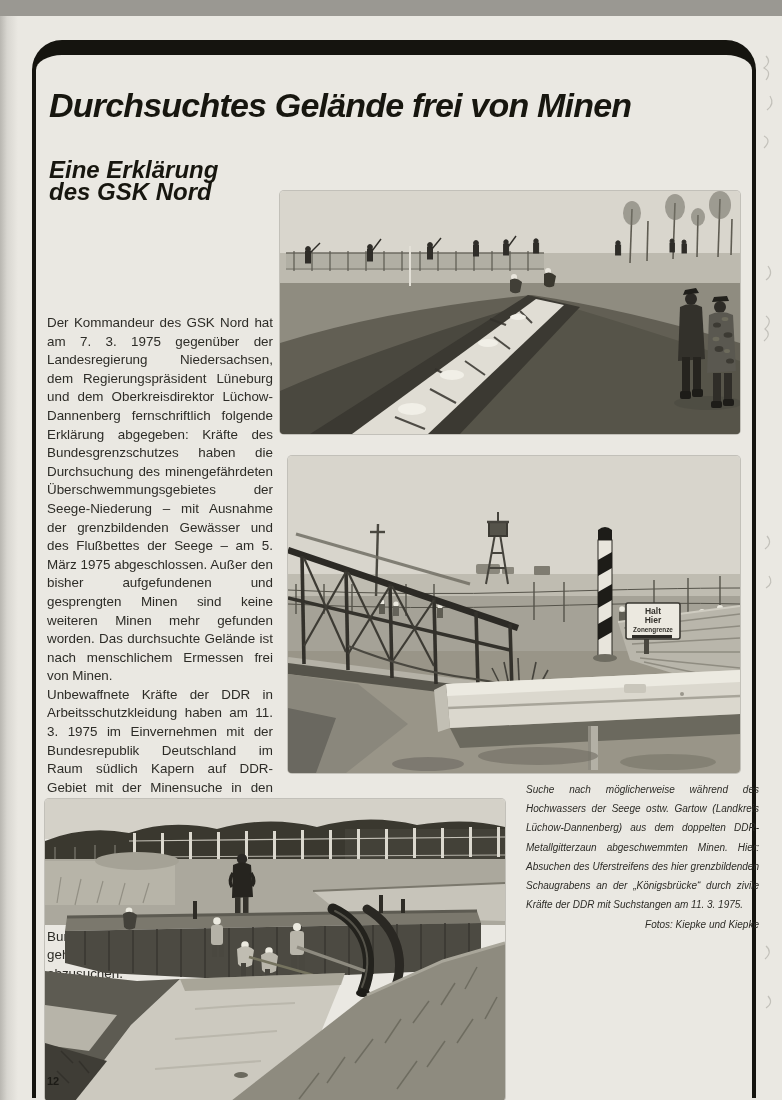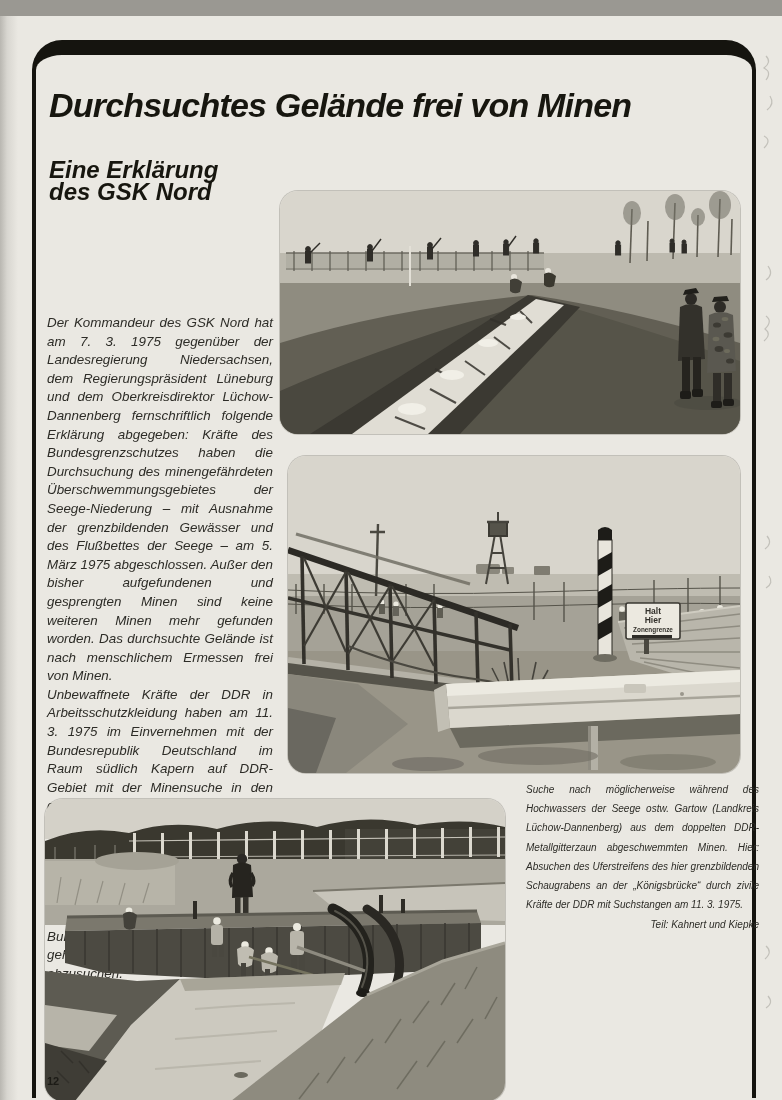--- a/index.html
+++ b/index.html
@@ -15,22 +15,22 @@
   .frame{position:absolute;left:32px;top:24px;width:724px;height:1058px;
     border-top:15px solid #15140f;border-left:4px solid #15140f;border-right:4px solid #15140f;
     border-radius:30px 30px 0 0;box-sizing:border-box;}
   .headline{position:absolute;left:49px;top:70px;width:700px;
     font-size:34px;font-weight:bold;font-style:italic;letter-spacing:-0.8px;
     color:#17160f;white-space:nowrap;}
   .kicker{position:absolute;left:49px;top:143px;width:212px;
     font-size:24px;font-weight:bold;font-style:italic;line-height:22px;color:#17160f;}
   .bodycol{position:absolute;left:47px;top:298px;width:226px;
     font-size:13.4px;line-height:18.6px;text-align:justify;color:#2d2c27;}
-  .bodycol p{margin:0;font-style:italic;}
-  .photo{position:absolute;border-radius:18px;overflow:hidden;
+  .bodycol p{margin:0;}
+  .photo{position:absolute;border-radius:4px;overflow:hidden;
     box-shadow:0 0 0 1px rgba(120,118,110,.35);}
   .photo svg{display:block;}
   #photo-top{left:280px;top:175px;width:460px;height:243px;}
   #photo-middle{left:288px;top:440px;width:452px;height:317px;}
   #photo-bottom{left:45px;top:783px;width:460px;height:302px;}
   .caption{position:absolute;left:526px;width:233px;
     font-size:10px;font-style:italic;line-height:19.2px;text-align:justify;color:#2d2c27;}
   #caption-middle{top:764px;}
   #caption-bottom{top:1024px;line-height:18.5px;}
   .credit{text-align:right;font-style:italic;margin-top:1px;}
@@ -497,21 +497,21 @@
           <line x1="412" y1="244" x2="428" y2="220"></line>
             <line x1="382" y1="268" x2="400" y2="242"></line>
           <line x1="352" y1="290" x2="372" y2="262"></line>
         </g>
       </g>
     </svg>
   </div>
 
   <div class="caption" id="caption-middle">
     <span>Suche nach möglicherweise während des Hochwassers der Seege ostw. Gartow (Landkreis Lüchow-Dannenberg) aus dem doppelten DDR-Metallgitterzaun abgeschwemmten Minen. Hier: Absuchen des Uferstreifens des hier grenzbildenden Schaugrabens an der „Königsbrücke“ durch zivile Kräfte der DDR mit Suchstangen am 11. 3. 1975.</span>
-    <div class="credit">Teil: Kahnert und Kiepke</div>
+    <div class="credit">Fotos: Kiepke und Kiepke</div>
   </div>
 
 
   <div class="pagenum">12</div>
 
   <svg class="margin-scribbles" width="24" height="1100" viewBox="0 0 24 1100">
     <g stroke="#a3a199" stroke-width="1.2" fill="none" opacity="0.55">
       <path d="M8,40 q6,6 -2,12 q8,4 2,12 M12,80 q5,8 -3,14 M6,120 q8,4 0,12"></path>
       <path d="M10,250 q6,8 -2,14 M8,300 q7,5 -1,13 q7,5 -1,12"></path>
       <path d="M9,520 q6,7 -2,13 M11,560 q5,7 -3,12"></path>

